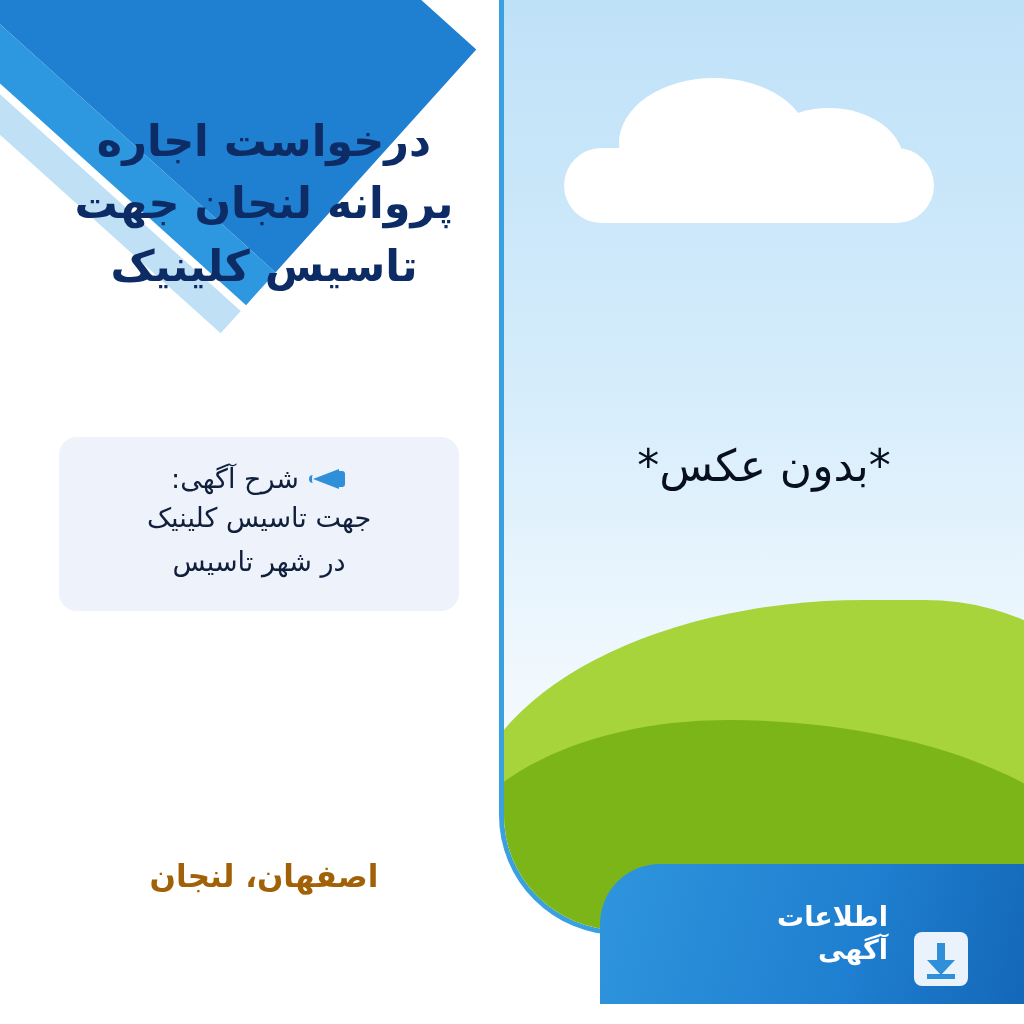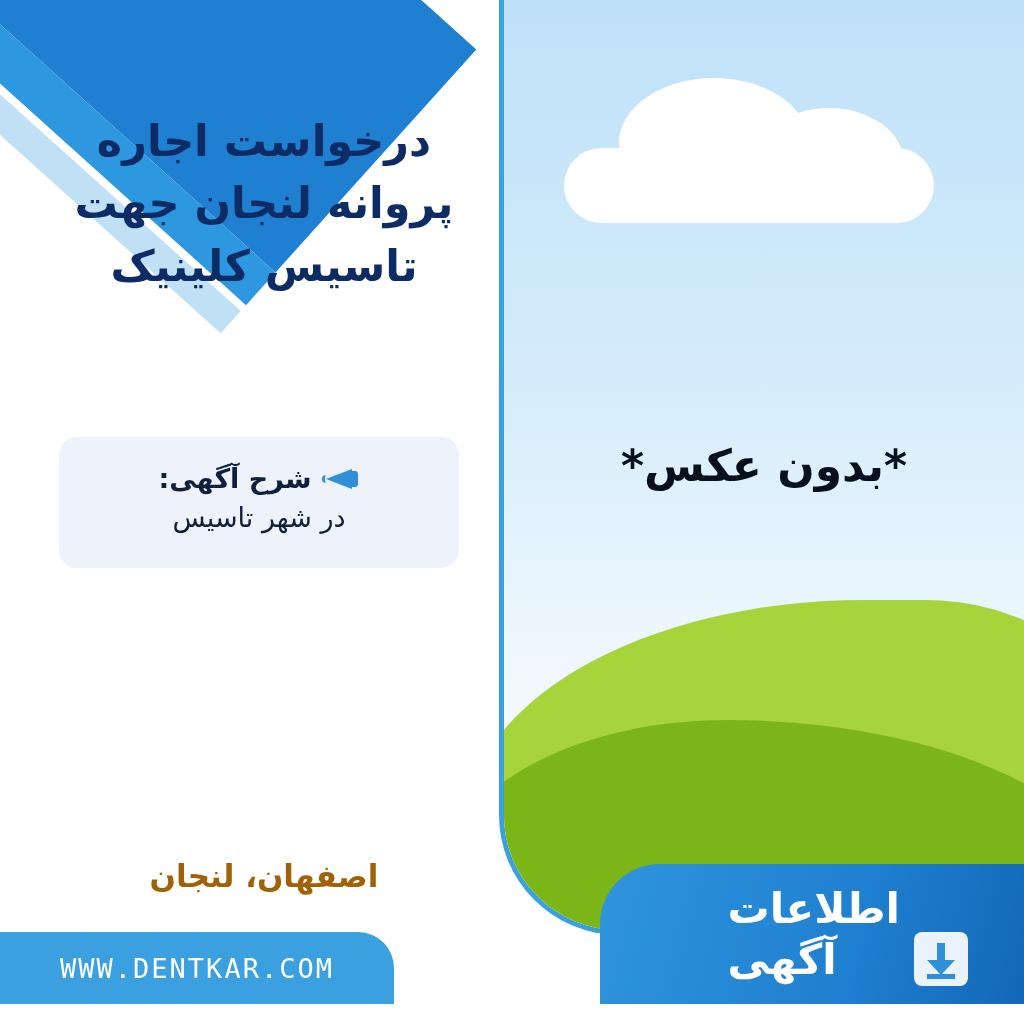--- a/index.html
+++ b/index.html
@@ -102,21 +102,21 @@
     border-top-right-radius: 420px 200px;
   }
   .no-photo-text {
     position: absolute;
     top: 0; left: 0; right: 0;
     height: 930px;
     display: flex;
     align-items: center;
     justify-content: center;
     font-size: 44px;
-    font-weight: bold;
+    font-weight: normal;
     color: #08101e;
     letter-spacing: 0;
   }
 
   
   .headline {
     position: absolute;
     top: 110px;
     right: 545px;
     width: 430px;
@@ -148,21 +148,20 @@
     font-weight: normal;
   }
   .desc-head {
     display: flex;
     align-items: center;
     justify-content: center;
     gap: 10px;
     font-size: 27px;
     color: #10203c;
     margin-bottom: 2px;
-    font-weight: bold;
   }
   .megaphone {
     display: inline-block;
     width: 38px;
     height: 26px;
     position: relative;
     flex: 0 0 auto;
   }
   .megaphone .horn {
     position: absolute;
@@ -232,25 +231,25 @@
     border-top-left-radius: 60px;
     display: flex;
     align-items: center;
     justify-content: flex-start;
     direction: rtl;
     padding-right: 38px;
     box-sizing: border-box;
   }
   .contact-text {
     color: #ffffff;
-    font-size: 42px;
+    font-size: 27px;
     font-weight: bold;
     line-height: 1.22;
-    text-align: left;
-    margin-right: 0;
+    text-align: right;
+    margin-right: 12px;
   }
   .download-badge {
     width: 54px;
     height: 54px;
     background: #eaf3fb;
     border-radius: 8px;
     margin-left: 14px;
     margin-right: 18px;
     position: relative;
     flex: 0 0 auto;
@@ -293,40 +292,38 @@
 
   <div class="desc-card">
     <div class="desc-head">
       <span class="megaphone">
         <span class="wave"></span>
         <span class="horn"></span>
         <span class="body"></span>
       </span>
       <span>شرح آگهی:</span>
     </div>
+    <div class="desc-line">جهت تاسیس کلینیک</div>
     <div class="desc-line">در شهر تاسیس</div>
   </div>
 
   <div class="location">اصفهان،  لنجان</div>
 
   <div class="photo-panel">
     <div class="sky"></div>
     <div class="cloud">
       <span class="c1"></span>
       <span class="c2"></span>
       <span class="c3"></span>
     </div>
     <div class="hill-back"></div>
     <div class="hill-front"></div>
     <div class="no-photo-text">*بدون عکس*</div>
   </div>
 
-  <div class="url-bar">
-    <span class="url-text">WWW.DENTKAR.COM</span>
-  </div>
 
   <div class="contact">
     <span class="download-badge">
       <span class="stem"></span>
       <span class="head"></span>
       <span class="base"></span>
     </span>
     <span class="contact-text">
       <span>اطلاعات</span><br>
       <span>آگهی</span>

